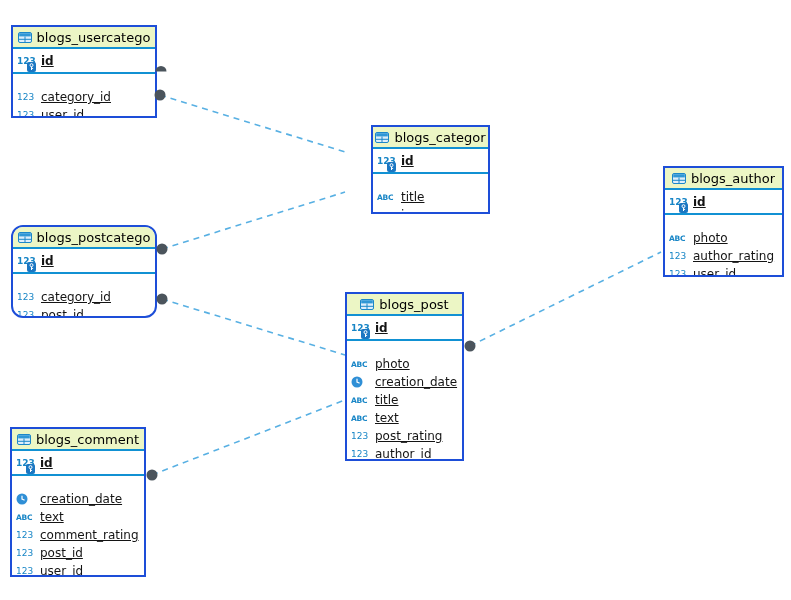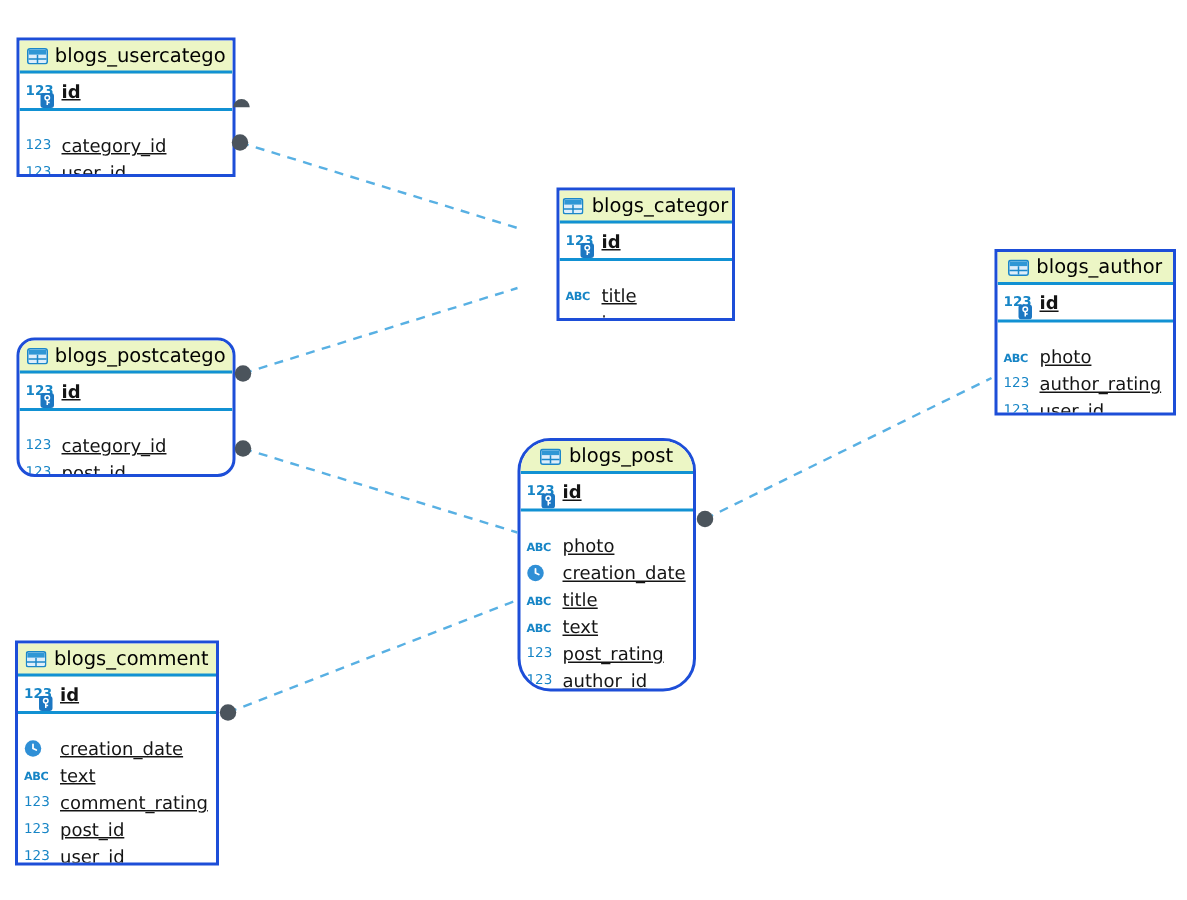--- a/index.html
+++ b/index.html
@@ -180,21 +180,21 @@
         <span class="ic ic-num"></span>
         <span class="lbl">category_id</span>
       </div>
       <div class="row">
         <span class="ic ic-num"></span>
         <span class="lbl">post_id</span>
       </div>
     </div>
   </div>
 
-  <div class="table" style="left:345px;top:292px;width:119px;height:169px;border-radius:22px;">
+  <div class="table" style="left:345px;top:292px;width:119px;height:169px;">
     <div class="hdr">
       <span class="hdr-in">
         <span class="tbl-ic">
           <svg width="14" height="11" viewBox="0 0 14 11">
               <rect x="0.5" y="0.5" width="13" height="10" rx="1.5" fill="#ddeefb" stroke="#1b87c9"></rect>
               <rect x="1.2" y="1.2" width="11.6" height="3.2" fill="#2f97d5"></rect>
               <line x1="7" y1="4.5" x2="7" y2="10" stroke="#1b87c9"></line>
               <line x1="1" y1="7.3" x2="13" y2="7.3" stroke="#1b87c9"></line>
             </svg>
         </span>

